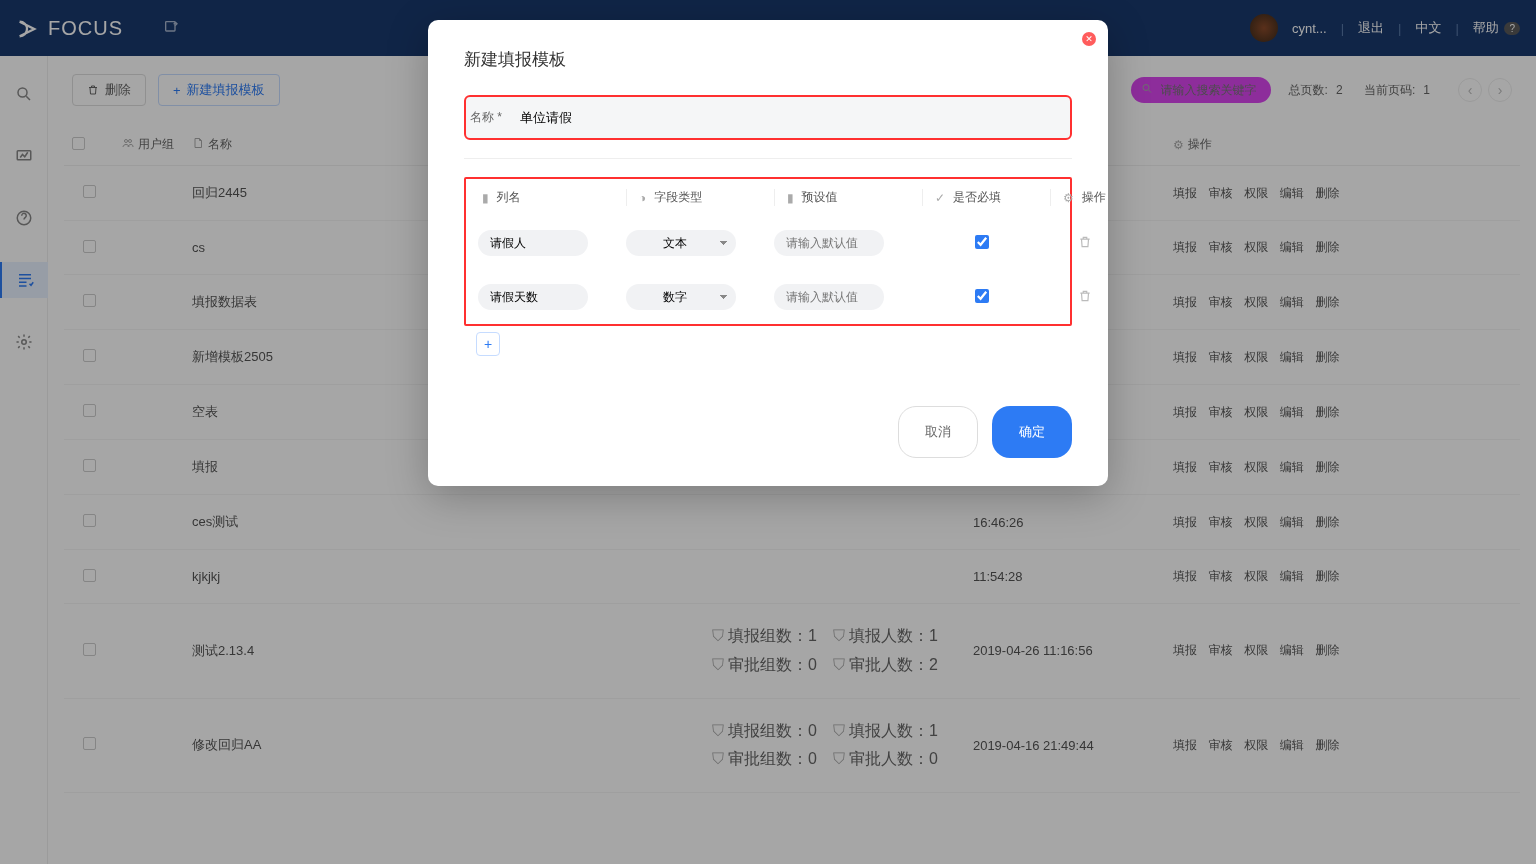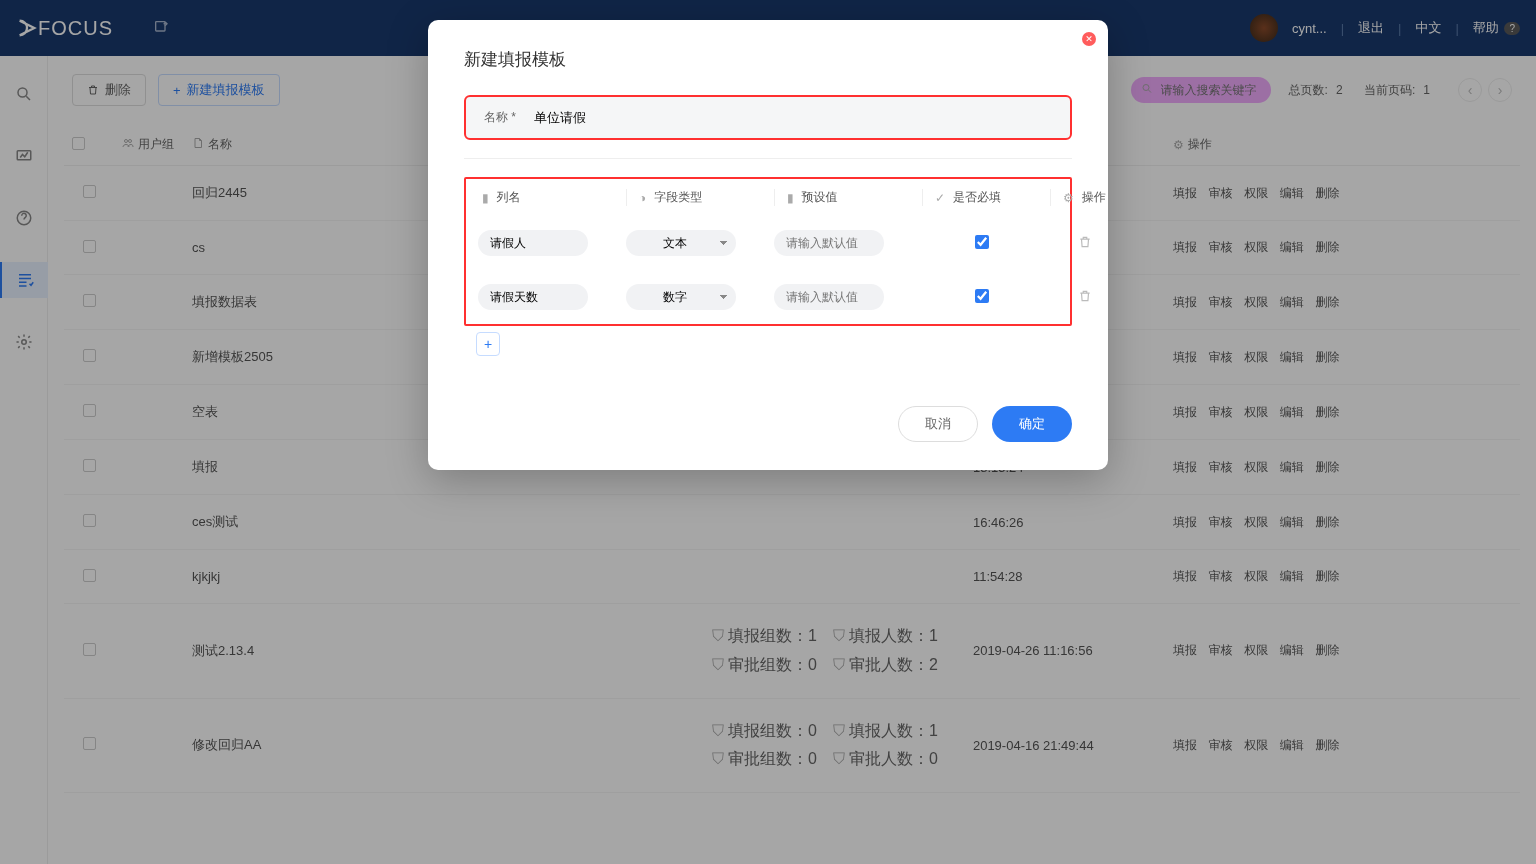--- a/index.html
+++ b/index.html
@@ -1,20 +1,20 @@
 <!DOCTYPE html>
 <html><head>
   <meta charset="utf-8">
   <style>
     * { margin: 0; padding: 0; box-sizing: border-box; }
     body { font-family: -apple-system, "PingFang SC", "Microsoft YaHei", sans-serif; font-size: 13px; color: #333; background: #f5f5f5; width: 1536px; height: 864px; overflow: hidden; position: relative; }
     
     
     .header { height: 56px; background: #1a3a6e; color: #fff; display: flex; align-items: center; padding: 0 16px; }
-    .logo { display: flex; align-items: center; font-size: 20px; font-weight: 500; letter-spacing: 1px; }
+    .logo { display: flex; align-items: flex-end; gap: 10px; font-size: 20px; font-weight: 500; letter-spacing: 1px; }
     .logo-icon { width: 22px; height: 22px; }
     .edit-icon { margin-left: 40px; color: #a8b6ce; cursor: pointer; }
     .header-right { margin-left: auto; display: flex; align-items: center; gap: 14px; font-size: 13px; }
     .header-right .sep { color: #5a7aa8; }
     .avatar { width: 28px; height: 28px; border-radius: 50%; background: radial-gradient(circle, #8a4a2a, #3a2a1a); }
     .help-badge { background: #5a5a5a; border-radius: 8px; font-size: 10px; padding: 1px 5px; margin-left: 2px;}
     .header-right a { color: #fff; text-decoration: none; cursor: pointer; }
 
     
     .sidebar { position: absolute; left: 0; top: 56px; width: 48px; bottom: 0; background: #fff; border-right: 1px solid #eee; display: flex; flex-direction: column; align-items: center; padding-top: 20px; gap: 26px; }
@@ -22,21 +22,21 @@
     .sidebar .sb-item.active { background: #e8f1ff; color: #2d7bf4; border-left: 2px solid #2d7bf4;}
     .sb-svg { width: 18px; height: 18px; }
 
     
     .main { position: absolute; left: 48px; top: 56px; right: 0; bottom: 0; background: #fff; }
     .toolbar { display: flex; align-items: center; padding: 18px 24px; gap: 12px; }
     .btn-outline { border: 1px solid #ddd; background: #fff; border-radius: 4px; padding: 6px 14px; display: inline-flex; align-items: center; gap: 6px; color: #666; cursor: pointer; font-size: 13px;}
     .btn-outline.primary { color: #2d7bf4; border-color: #c6dcff; }
     .toolbar-right { margin-left: auto; display: flex; align-items: center; gap: 14px; font-size: 12px; color: #666;}
     .search-box { position: relative; }
-    .search-box input { width: 140px; padding: 6px 10px 6px 30px; border: none; background: #f0abfc; border-radius: 16px; font-size: 12px; color: #333;}
+    .search-box input { width: 140px; padding: 6px 10px 6px 30px; border: none; background: #d946ef; border-radius: 16px; font-size: 12px; color: #333;}
     .search-box .si { position: absolute; left: 10px; top: 50%; transform: translateY(-50%); color: #aaa; }
     .pager span { margin: 0 4px; }
     .pager-nav { display: inline-flex; gap: 6px; margin-left: 10px;}
     .pager-nav .pv { width: 24px; height: 24px; border: 1px solid #eee; border-radius: 50%; display: inline-flex; align-items: center; justify-content: center; color: #bbb; font-size: 14px; cursor:pointer;}
 
     
     .table { width: calc(100% - 32px); margin: 0 16px; border-collapse: collapse; }
     .table th { text-align: left; font-weight: 400; color: #666; font-size: 12px; padding: 12px 8px; border-bottom: 1px solid #f0f0f0; }
     .table td { padding: 18px 8px; border-bottom: 1px solid #f5f5f5; color: #555; font-size: 13px; vertical-align: middle;}
     .th-icon { color: #aaa; margin-right: 4px; display:inline-block; vertical-align: middle;}
@@ -53,40 +53,40 @@
     .col-time { width: 200px;}
     .col-ops {}
 
     
     .overlay { position: absolute; inset: 0; background: rgba(0,0,0,0.35); display: flex; align-items: flex-start; justify-content: center; padding-top: 20px;}
     .modal { width: 680px; background: #fff; border-radius: 10px; box-shadow: 0 10px 40px rgba(0,0,0,0.25); padding: 28px 36px; position: relative;}
     .modal-close { position: absolute; right: 12px; top: 12px; width: 14px; height: 14px; background: #ff5c5c; border-radius: 50%; cursor: pointer; display:flex; align-items:center; justify-content:center; color:#fff; font-size:9px; line-height:1;}
     .modal h2 { font-size: 17px; font-weight: 500; color: #333; margin-bottom: 24px;}
     .section-title { font-size: 15px; font-weight: 500; color: #333; margin: 10px 0 14px; border-bottom: 1px solid #eee; padding-bottom: 0;}
     .section-title.noborder{border:none;}
-    .input-block { background: #f5f6f7; border-radius: 6px; padding: 12px 18px; margin-bottom: 12px; display: flex; align-items: center;}
+    .input-block { background: #f5f6f7; border-radius: 6px; padding: 12px 4px; margin-bottom: 12px; display: flex; align-items: center;}
     .input-block label { font-size: 12px; color: #666; width: 50px;}
     .input-block input, .input-block textarea { border: none; background: transparent; outline: none; font-size: 13px; flex: 1; resize: none; font-family: inherit;}
     .input-block textarea { height: 36px;}
     .highlight-red { border: 2px solid #ff3030; }
     .box-red { border: 2px solid #ff3030; border-radius: 2px; margin-top: 4px;}
 
     .cols-head { display: grid; grid-template-columns: 140px 140px 140px 120px 70px; gap: 8px; padding: 10px 12px; align-items: center; font-size: 12px; color: #555;}
     .cols-head > div { display:flex; align-items:center; gap:4px; border-left: 1px solid #eee; padding-left: 12px;}
     .cols-head > div:first-child { border-left: none; padding-left: 4px;}
     .col-row { display: grid; grid-template-columns: 140px 140px 140px 120px 70px; gap: 8px; padding: 14px 12px; align-items: center;}
     .pill-input, .pill-select { background: #f1f2f4; border: none; border-radius: 14px; padding: 6px 12px; font-size: 12px; width: 110px; outline:none; font-family:inherit;}
     .pill-select { appearance: none; padding-right: 24px; background-image: linear-gradient(45deg, transparent 50%, #888 50%), linear-gradient(135deg, #888 50%, transparent 50%); background-position: right 12px top 11px, right 8px top 11px; background-size: 4px 4px; background-repeat: no-repeat; text-align: center; text-align-last: center;}
     .chk { accent-color: #2d7bf4; width:14px; height:14px;}
     .center{text-align:center;}
     .del-ic { color:#bbb; cursor:pointer; text-align:center;}
     .add-col { width: 24px; height: 24px; border: 1px solid #c6dcff; color: #2d7bf4; border-radius: 4px; display: inline-flex; align-items: center; justify-content: center; margin: 6px 0 0 12px; cursor: pointer; font-size: 14px;}
 
     .modal-footer { display: flex; justify-content: flex-end; gap: 14px; margin-top: 50px;}
-    .btn { padding: 8px 26px; border-radius: 18px; font-size: 13px; cursor: pointer; border: 1px solid transparent;}
+    .btn { padding: 16px 26px; border-radius: 18px; font-size: 13px; cursor: pointer; border: 1px solid transparent;}
     .btn-cancel { background: #fff; border-color: #ddd; color: #666;}
     .btn-ok { background: #2d7bf4; color: #fff;}
     
     hr.sep-line{border:none; border-top:1px solid #eee; margin: 18px 0;}
   </style>
 </head>
 <body>
 
 <div class="header">
   <div class="logo">

